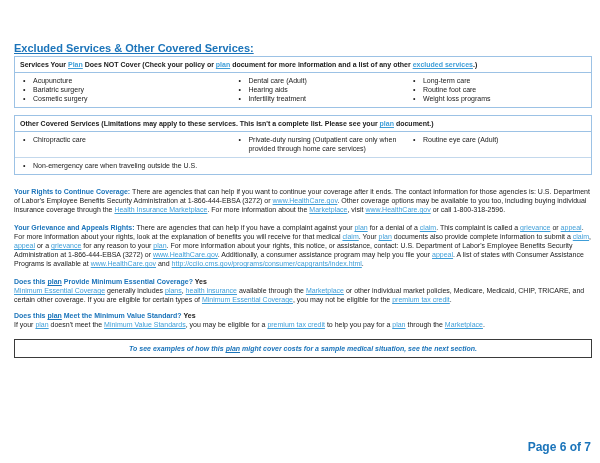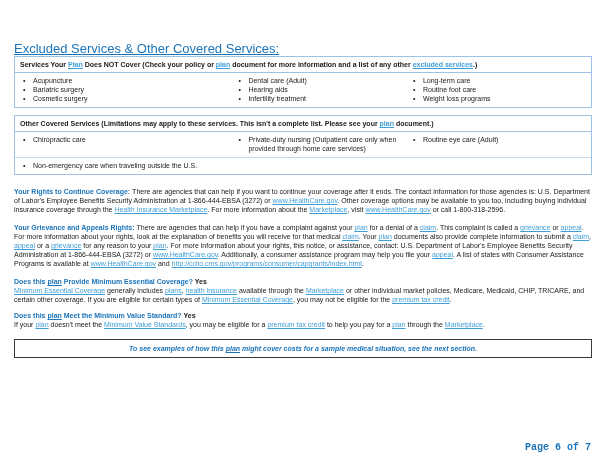--- a/index.html
+++ b/index.html
@@ -9,22 +9,22 @@
     --notice-border:#3a3a3a;
   }
   *{box-sizing:border-box;}
   html,body{margin:0;padding:0;}
   body{
     width:600px;height:463px;background:#ffffff;position:relative;overflow:hidden;
     font-family:"Liberation Sans",sans-serif;font-size:7px;line-height:9px;color:#1a1a1a;
   }
   .page{padding:44px 8px 0 14px;}
   .section-title{
-    color:var(--h-blue);font-weight:normal;text-decoration:underline;
-    margin:0 0 3px 0;font-size:13px;
+    color:var(--h-blue);font-weight:bold;text-decoration:underline;
+    margin:0 0 3px 0;font-size:11px;
   }
   .svc-table{border:1px solid var(--tbl-border);margin:0 0 7px 0;}
   .svc-header{border-bottom:1px solid var(--tbl-border);padding:3px 5px;font-weight:bold;}
   .svc-body{display:flex;padding:3px 0 4px 0;}
   .svc-row2{border-top:1px solid #c3d8ec;}
   ul.svc-col{list-style:none;margin:0;padding:0;}
   .w1{width:37.4%;}
   .w2{width:30.3%;}
   .w3{width:32.3%;}
   .full{width:100%;}
@@ -38,21 +38,21 @@
   a.seg-a{color:var(--link-blue);text-decoration:underline;cursor:pointer;}
   a.seg-ab{color:var(--link-blue);font-weight:bold;text-decoration:underline;cursor:pointer;}
   a.seg-ha{color:var(--h-blue);font-weight:bold;text-decoration:underline;cursor:pointer;}
   .seg-i{color:var(--h-blue);font-weight:bold;font-style:italic;}
   a.seg-ia{color:var(--h-blue);font-weight:bold;font-style:italic;text-decoration:underline;cursor:pointer;}
   .notice-box{
     border:1px solid var(--notice-border);margin-top:10px;padding:4px 6px;
     text-align:center;
   }
   .page-footer{
-    position:absolute;right:9px;bottom:11px;color:var(--h-blue);font-weight:bold;font-size:10px;font-family:Liberation Mono, monospace;
+    position:absolute;right:9px;bottom:11px;color:var(--h-blue);font-weight:bold;font-size:12px;
   }
 </style>
 </head>
 <body>
 
 <div class="page">
 
   <div class="section-title">Excluded Services &amp; Other Covered Services:</div>
 
   <section class="svc-table">

